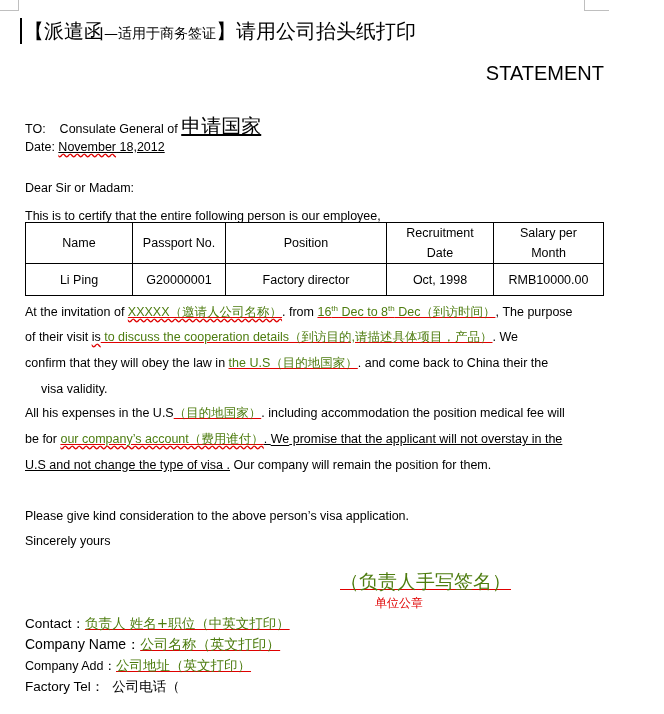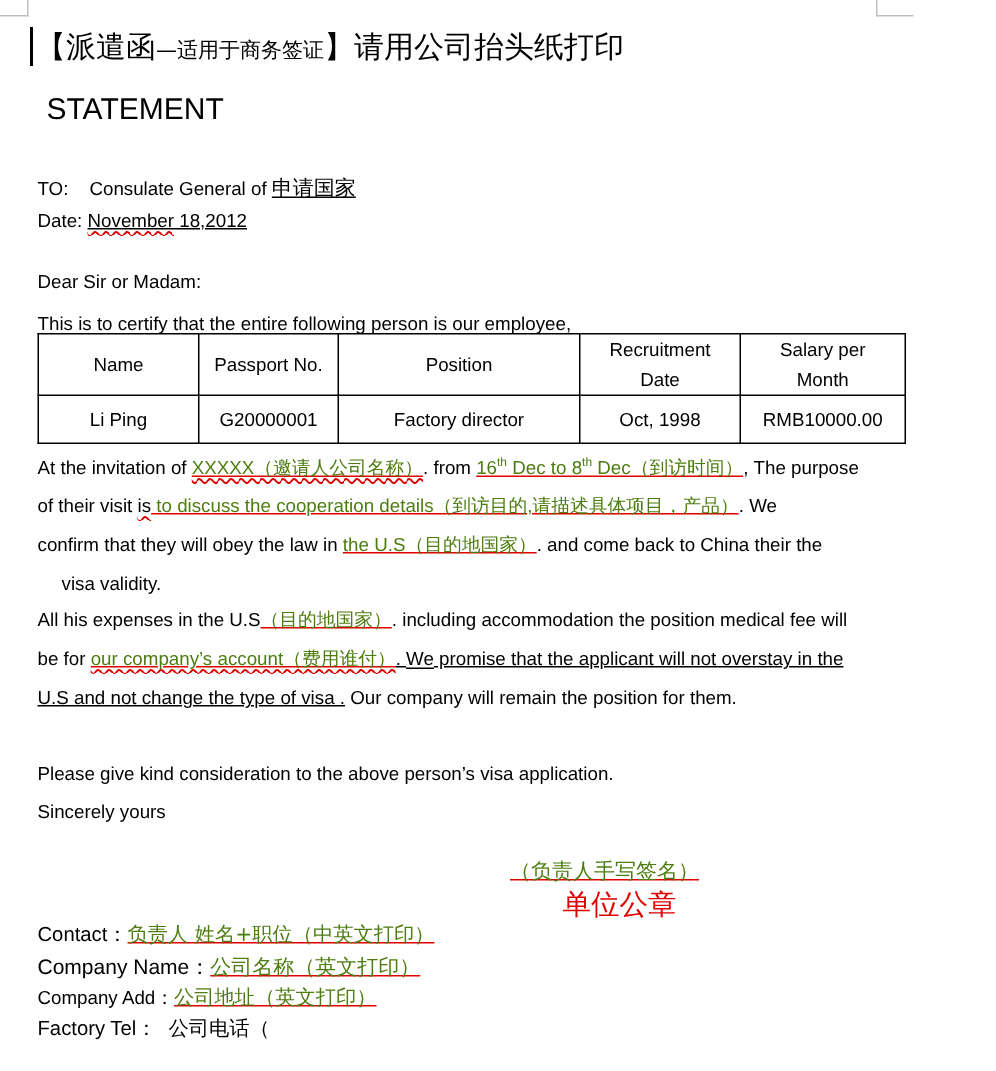--- a/index.html
+++ b/index.html
@@ -4,21 +4,21 @@
 <style>
   html, body { margin:0; padding:0; background:#fff; }
   body { width:664px; height:714px; position:relative; overflow:hidden;
          font-family:"Liberation Sans", "DejaVu Sans", sans-serif; color:#000; }
   .corner { position:absolute; border-color:#bfbfbf; border-style:solid; width:0; height:0; }
   .corner-tl { left:0; top:0; width:18px; height:10px; border-width:0 1px 1px 0; }
   .corner-tr { left:584px; top:0; width:24px; height:10px; border-width:0 0 1px 1px; }
   .cursor { position:absolute; left:20px; top:18px; width:2px; height:26px; background:#000; }
   .header { position:absolute; left:24px; top:18px; font-size:20px; white-space:nowrap; line-height:26px; }
   .header .small { font-size:14px; }
-  .title { position:absolute; left:0; width:604px; top:60px; text-align:left; font-size:20px; line-height:26px;padding-left:31px; }
+  .title { position:absolute; left:0; width:604px; top:60px; text-align:right; font-size:20px; line-height:26px; }
   .line { position:absolute; left:25px; font-size:12.5px; line-height:18px; white-space:nowrap; }
   .u { text-decoration:underline; }
   .red { color:#e00000; }
   .ru { color:#4d7c0f; text-decoration:underline; text-decoration-color:#e00000; }
   .squig { text-decoration:underline wavy #d00; text-underline-offset:2px; }
   .bu { text-decoration:underline; text-decoration-color:#000; }
   sup { font-size:8px; line-height:0; }
   table { position:absolute; left:25px; top:222px; border-collapse:collapse; font-size:12.5px;padding-left:12px; }
   td { border:1px solid #000; text-align:center; vertical-align:middle; padding:0; line-height:20px; }
   .zh { font-family:"DejaVu Sans", sans-serif; }
@@ -30,21 +30,21 @@
 <div class="corner corner-tr"></div>
 <div class="cursor"></div>
 
 <div class="header zh">
   <span>【</span><span>派遣函</span><span class="small">—适用于商务签证</span><span>】</span><span>请用公司抬头纸打印</span>
 </div>
 
 <div class="title">STATEMENT</div>
 
 <div class="line" style="top:117px;">
-  <span>TO:</span><span style="display:inline-block;width:14px"></span><span>Consulate General of </span><span class="u zh" style="font-size:14px">申请国家</span>
+  <span>TO:</span><span style="display:inline-block;width:14px"></span><span>Consulate General of </span><span class="u zh" style="font-size:20px">申请国家</span>
 </div>
 
 <div class="line" style="top:138px;">
   <span>Date: </span><span class="u"><span class="squig">November</span><span> 18,2012</span></span>
 </div>
 
 <div class="line" style="top:179px;">Dear Sir or Madam:</div>
 <div class="line" style="top:207px;">This is to certify that the entire following person is our employee,</div>
 
 <table>
@@ -89,22 +89,22 @@
 <div class="line" style="top:430px;">
   <span>be for </span><span class="ru"><span class="squig">our company’s account（费用谁付）</span></span><span class="bu">. </span><span class="bu squig">We</span><span class="bu"> promise that the applicant will not overstay in the</span>
 </div>
 <div class="line" style="top:456px;">
   <span class="bu">U.S and not change the type of visa .</span><span> Our company will remain the position for them.</span>
 </div>
 
 <div class="line" style="top:507px;">Please give kind  consideration to the above person’s visa application.</div>
 <div class="line" style="top:532px;">Sincerely yours</div>
 
-<div class="line ru zh" style="left:340px;top:572px;font-size:14px;">（负责人手写签名）</div>
-<div class="line red zh" style="left:375px;top:594px;font-size:19px;">单位公章</div>
+<div class="line ru zh" style="left:340px;top:572px;font-size:19px;">（负责人手写签名）</div>
+<div class="line red zh" style="left:375px;top:594px;font-size:12px;">单位公章</div>
 
 <div class="line" style="top:614px;font-size:13.5px;">
   <span>Contact：</span><span class="ru zh">负责人  姓名+职位（中英文打印）</span>
 </div>
 <div class="line" style="top:635px;font-size:14px;">
   <span>Company Name：</span><span class="ru zh">公司名称（英文打印）</span>
 </div>
 <div class="line" style="top:656px;font-size:12.5px;">
   <span>Company Add：</span><span class="ru zh" style="font-size:13.5px">公司地址（英文打印）</span>
 </div>

